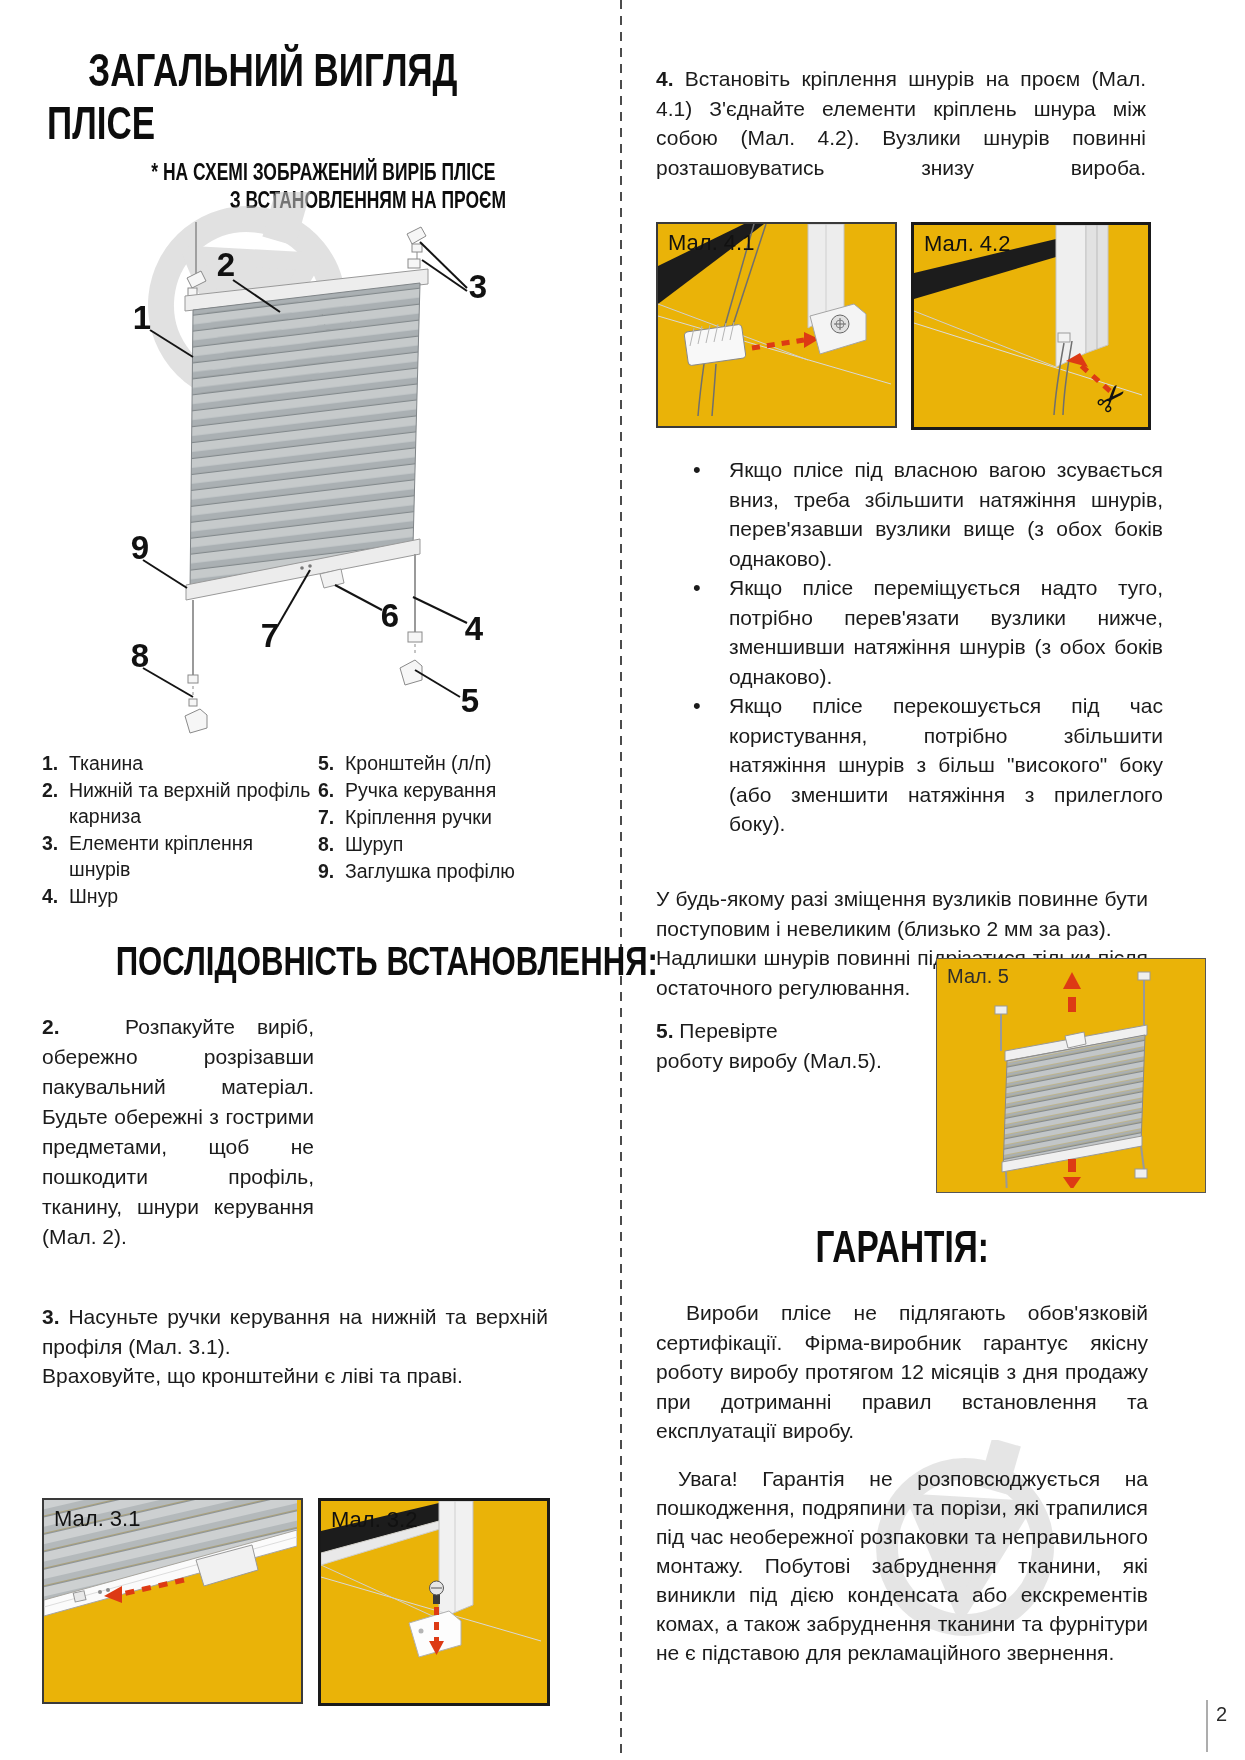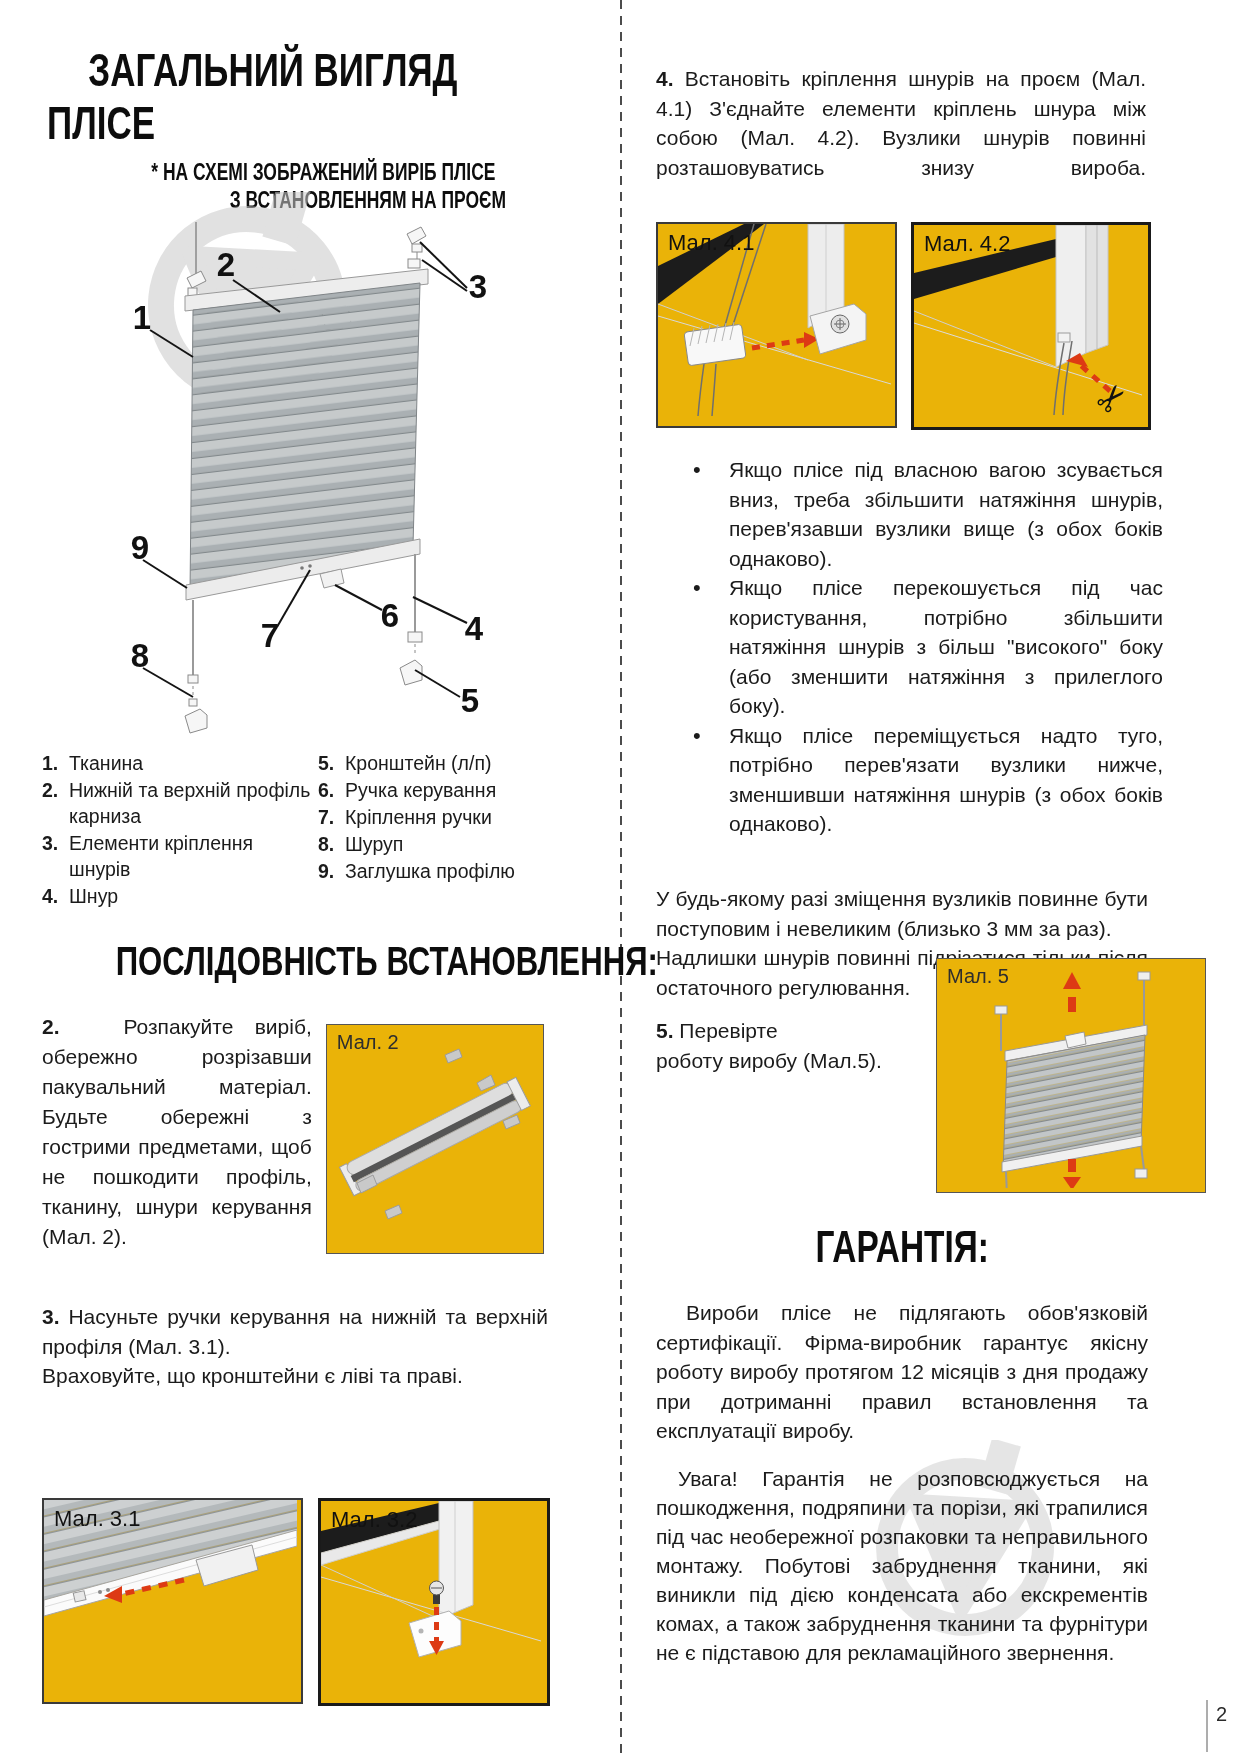--- a/index.html
+++ b/index.html
@@ -195,39 +195,20 @@
 
   <div class="abs h-seq">
     <span class="cond">ПОСЛІДОВНІСТЬ ВСТАНОВЛЕННЯ:</span>
   </div>
 
   <div class="abs step2-row">
     <div class="step2-txt">
       <span class="stepnum">2.</span>&nbsp;&nbsp;
       <span>Розпакуйте виріб, обережно розрізавши пакувальний матеріал. Будьте обережні з гострими предметами, щоб не пошкодити профіль, тканину, шнури керування (Мал. 2).</span>
     </div>
-    <div class="figbox fb-thin" style="position:relative;width:218px;height:228px;">
-      <div class="fig-label">Мал. 2</div>
-      <svg width="215" height="225" viewBox="0 0 215 225">
-        <g transform="translate(107,112) rotate(-27)">
-          <rect x="-98" y="-16" width="8" height="32" fill="#ececec" stroke="#9c9c9c"></rect>
-          <rect x="-92" y="-16" width="184" height="14" rx="7" fill="#dedede" stroke="#a8a8a8"></rect>
-          <rect x="-92" y="-3" width="184" height="7" fill="#555"></rect>
-          <rect x="-92" y="4" width="184" height="12" rx="6" fill="#cfcfcf" stroke="#a8a8a8"></rect>
-          <rect x="90" y="-16" width="10" height="32" fill="#ececec" stroke="#9c9c9c"></rect>
-        </g>
-        <g fill="#c9c9c9" stroke="#9c9c9c">
-          <polygon points="30,158 46,150 50,160 34,168"></polygon>
-          <polygon points="58,186 72,180 75,188 61,194"></polygon>
-          <polygon points="150,58 164,50 168,60 154,66"></polygon>
-          <polygon points="176,96 190,90 193,98 179,104"></polygon>
-          <polygon points="118,30 132,24 135,32 121,38"></polygon>
-        </g>
-      </svg>
-    </div>
   </div>
 
   <div class="abs step3 body-txt">
     <p><span class="stepnum">3.</span> <span>Насуньте ручки керування на нижній та верхній профіля (Мал. 3.1).</span></p>
     <p><span>Враховуйте, що кронштейни є ліві та праві.</span></p>
   </div>
 
   <div class="abs figbox fb-med" style="left:42px;top:1486px;width:257px;height:202px;">
     <div class="fig-label fig-label-lg">Мал. 3.1</div>
     <svg width="253" height="198" viewBox="0 0 253 198">
@@ -338,26 +319,26 @@
       <g>
         <line x1="196" y1="166" x2="164" y2="138" stroke="#dd3a14" stroke-width="5" stroke-dasharray="8,7"></line>
         <polygon points="166,128 174,142 152,136" fill="#dd3a14"></polygon>
       </g>
       <text x="184" y="188" font-size="36" fill="#111" transform="rotate(-48 196 176)">✂</text>
     </svg>
   </div>
 
   <ul class="abs bullets">
     <li><span>Якщо плісе під власною вагою зсувається вниз, треба збільшити натяжіння шнурів, перев'язавши вузлики вище (з обох боків однаково).</span></li>
+    <li><span>Якщо плісе переміщується надто туго, потрібно перев'язати вузлики нижче, зменшивши натяжіння шнурів (з обох боків однаково).</span></li>
     <li><span>Якщо плісе перекошується під час користування, потрібно збільшити натяжіння шнурів з більш "високого" боку (або зменшити натяжіння з прилеглого боку).</span></li>
-    <li><span>Якщо плісе переміщується надто туго, потрібно перев'язати вузлики нижче, зменшивши натяжіння шнурів (з обох боків однаково).</span></li>
   </ul>
 
   <div class="abs body-txt note">
-    <p>У будь-якому разі зміщення вузликів повинне бути поступовим і невеликим (близько 3 мм за раз).</p>
+    <p>У будь-якому разі зміщення вузликів повинне бути поступовим і невеликим (близько 2 мм за раз).</p>
     <p>Надлишки шнурів повинні підрізатися тільки після остаточного регулювання.</p>
   </div>
 
   <div class="abs step5">
     <span class="stepnum">5.</span>
     <span>Перевірте</span><br>
     <span>роботу виробу (Мал.5).</span>
   </div>
 
   <div class="abs figbox fb-thin" style="left:936px;top:946px;width:268px;height:233px;">

